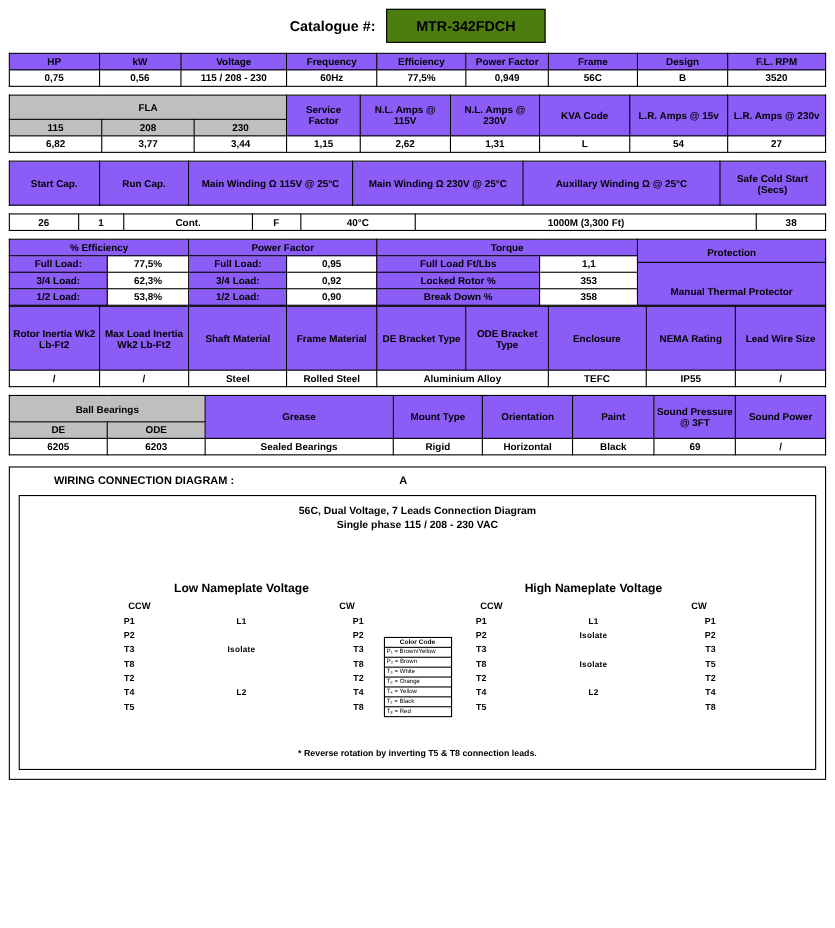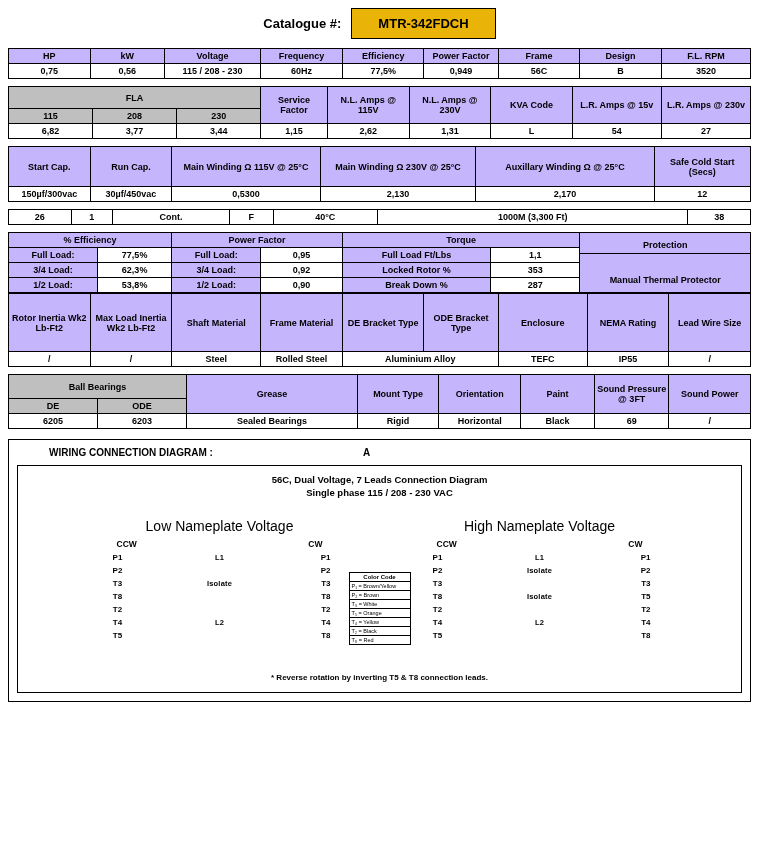--- a/index.html
+++ b/index.html
@@ -17,21 +17,21 @@
 
   table { border-collapse: collapse; width: 100%; }
   td, th {
     border: 1px solid #000000;
     text-align: center;
     vertical-align: middle;
     font-size: 9px;
     font-weight: bold;
     padding: 2px 2px;
   }
-  .hdr { background: #c4b5fd; }
+  .hdr { background: #8b5cf6; }
   .hdr-dark { background: #bfbfbf; }
   .val { background: #ffffff; font-weight: bold; }
   .blk { margin-bottom: 7px; }
 
   
   .cat-row {
     display: flex;
     align-items: center;
     justify-content: center;
     margin-bottom: 8px;
@@ -40,21 +40,21 @@
   .cat-label {
     font-size: 13px;
     font-weight: bold;
     margin-right: 10px;
   }
   .cat-box {
     border: 1px solid #000000;
     padding: 7px 26px;
     font-size: 13px;
     font-weight: bold;
-    background: #eab308;
+    background: #4d7c0f;
   }
 
   
   .diagram-box {
     border: 1px solid #000000;
     padding: 0;
     margin-top: 10px;
   }
   .diagram-head {
     display: flex;
@@ -70,21 +70,21 @@
     padding: 8px 6px 10px 6px;
     text-align: center;
   }
   .d-title { font-size: 9.5px; font-weight: bold; margin-bottom: 2px; }
   .d-title2 { font-size: 9.5px; font-weight: bold; margin-bottom: 20px; }
   .side-heads {
     display: flex; justify-content: space-between;
     font-size: 8.5px; font-weight: bold; margin-bottom: 4px;
     padding: 0 22px;
   }
-  .side-label { font-size: 14px; font-weight: normal; margin-bottom: 5px; }
+  .side-label { font-size: 11px; font-weight: bold; margin-bottom: 5px; margin-top: 26px; }
   .leads { position: relative; height: 110px; }
   .lead-row {
     display: flex; align-items: flex-start; justify-content: space-between;
     height: 13px; font-size: 8px; font-weight: bold;
     padding: 0 14px;
   }
   .lead-row .mid { font-size: 7.5px; font-weight: bold; letter-spacing: .2px;}
   .lead-row .ll, .lead-row .rl { width: 18px; }
   .lead-row .rl { text-align: right; }
 
@@ -182,28 +182,20 @@
   <table class="blk">
     <tbody>
         <tr>
       <td class="hdr" style="width:11%;height:40px">Start Cap.</td>
       <td class="hdr" style="width:11%">Run Cap.</td>
       <td class="hdr" style="width:20%">Main Winding Ω 115V @ 25°C</td>
       <td class="hdr" style="width:21%">Main Winding Ω 230V @ 25°C</td>
       <td class="hdr" style="width:24%">Auxillary Winding Ω @ 25°C</td>
       <td class="hdr" style="width:13%">Safe Cold Start (Secs)</td>
     </tr>
-    <tr>
-      <td class="val">150µf/300vac</td>
-      <td class="val">30µf/450vac</td>
-      <td class="val">0,5300</td>
-      <td class="val">2,130</td>
-      <td class="val">2,170</td>
-      <td class="val">12</td>
-    </tr>
   </tbody>
     </table>
 
   <table class="blk">
     <tbody>
     <tr>
       <td class="val">26</td>
       <td class="val">1</td>
       <td class="val">Cont.</td>
       <td class="val">F</td>
@@ -241,21 +233,21 @@
       <td class="val">0,92</td>
       <td class="hdr">Locked Rotor %</td>
       <td class="val">353</td>
     </tr>
     <tr>
       <td class="hdr">1/2 Load:</td>
       <td class="val">53,8%</td>
       <td class="hdr">1/2 Load:</td>
       <td class="val">0,90</td>
       <td class="hdr">Break Down %</td>
-      <td class="val">287</td>
+      <td class="val">358</td>
     </tr>
   </tbody>
     </table>
   <table class="blk" style="margin-top:-7px;border:none">
     <tbody>
   </tbody>
     </table>
   <div style="position:relative;margin-top:-105px;margin-left:77%;width:23%;height:0"></div>
   <div style="position:relative;margin-top:105px"></div>
   <div style="position:absolute;"></div>

